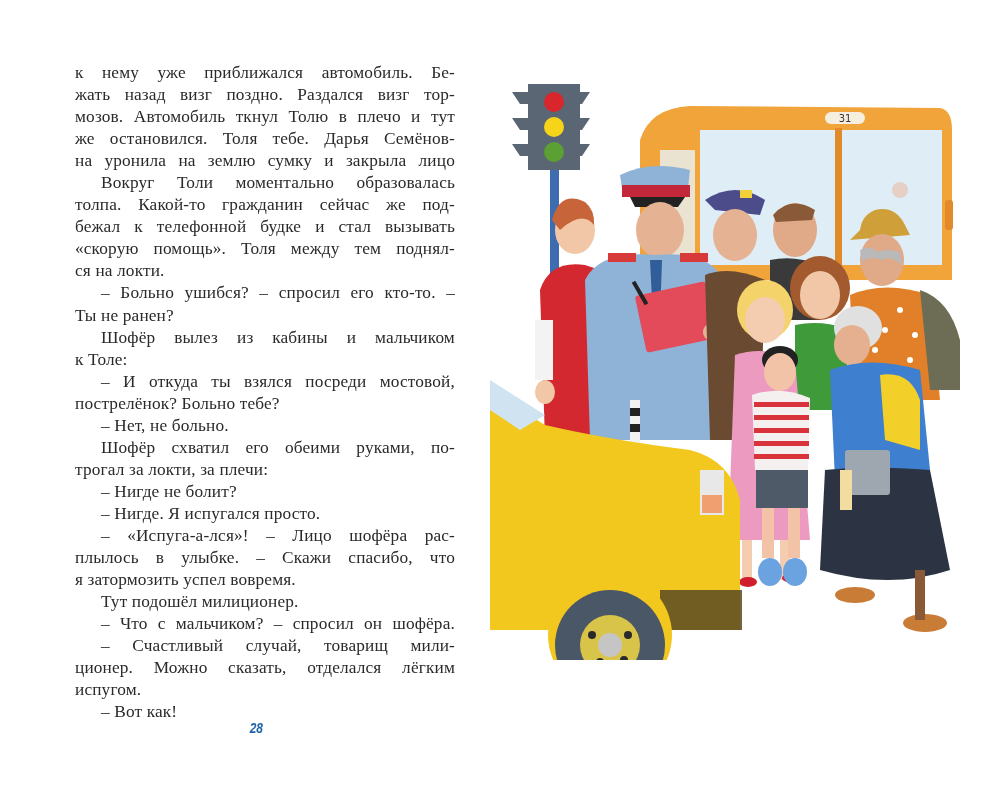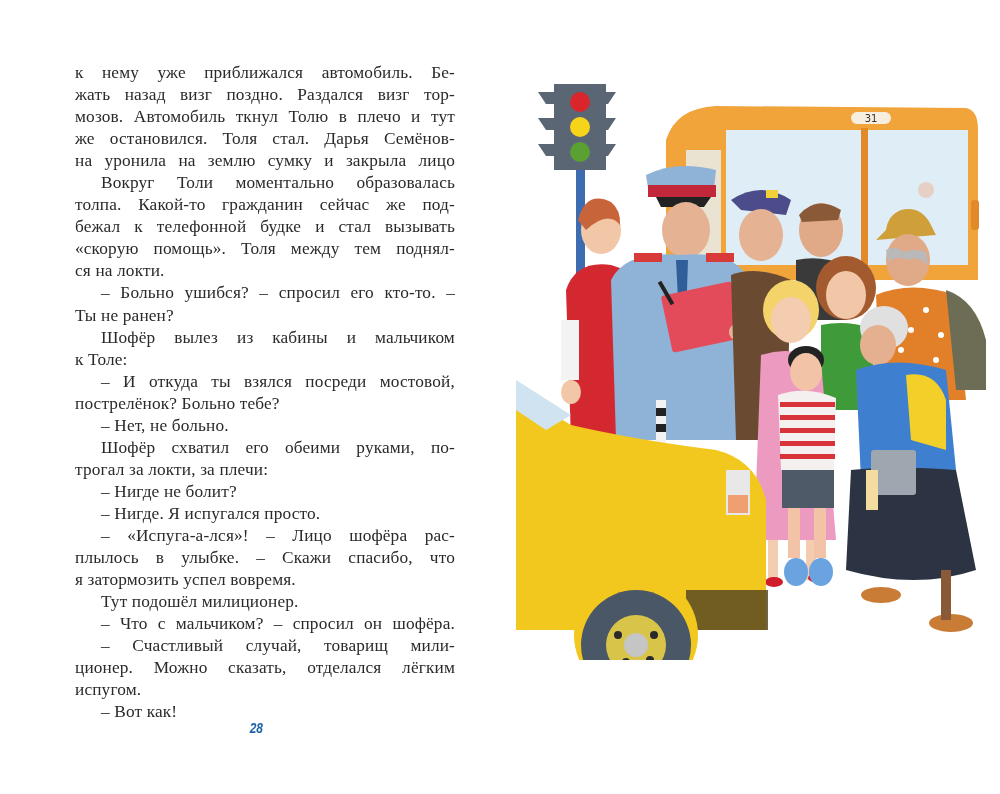--- a/index.html
+++ b/index.html
@@ -14,21 +14,21 @@
   .line { white-space: nowrap; height: 22.05px; display: flex; }
   .line.just { justify-content: space-between; }
   .line.indent { padding-left: 26px; }
   .line span.w { display: inline-block; }
   .page-number {
     position: absolute; left: 248px; top: 719px;
     font-family: "Liberation Sans", "DejaVu Sans", sans-serif;
     font-weight: bold; font-style: italic; font-size: 15px; color: #1f64a8;
     transform: scaleX(0.8);
   }
-  .illustration { position: absolute; left: 516px; top: 70px; width: 475px; height: 590px; }
+  .illustration { position: absolute; left: 490px; top: 70px; width: 475px; height: 590px; }
 </style>
 </head>
 <body>
 
 <div class="page">
 
   <div class="text-col" id="text-col">
       <div class="line just">
         <span class="w">к</span>
         <span class="w">нему</span>
@@ -53,21 +53,21 @@
         <span class="w">Толю</span>
         <span class="w">в</span>
         <span class="w">плечо</span>
         <span class="w">и</span>
         <span class="w">тут</span>
       </div>
       <div class="line just">
         <span class="w">же</span>
         <span class="w">остановился.</span>
         <span class="w">Толя</span>
-        <span class="w">стал.</span>
+        <span class="w">тебе.</span>
         <span class="w">Дарья</span>
         <span class="w">Семёнов-</span>
       </div>
       <div class="line just">
         <span class="w">на</span>
         <span class="w">уронила</span>
         <span class="w">на</span>
         <span class="w">землю</span>
         <span class="w">сумку</span>
         <span class="w">и</span>

